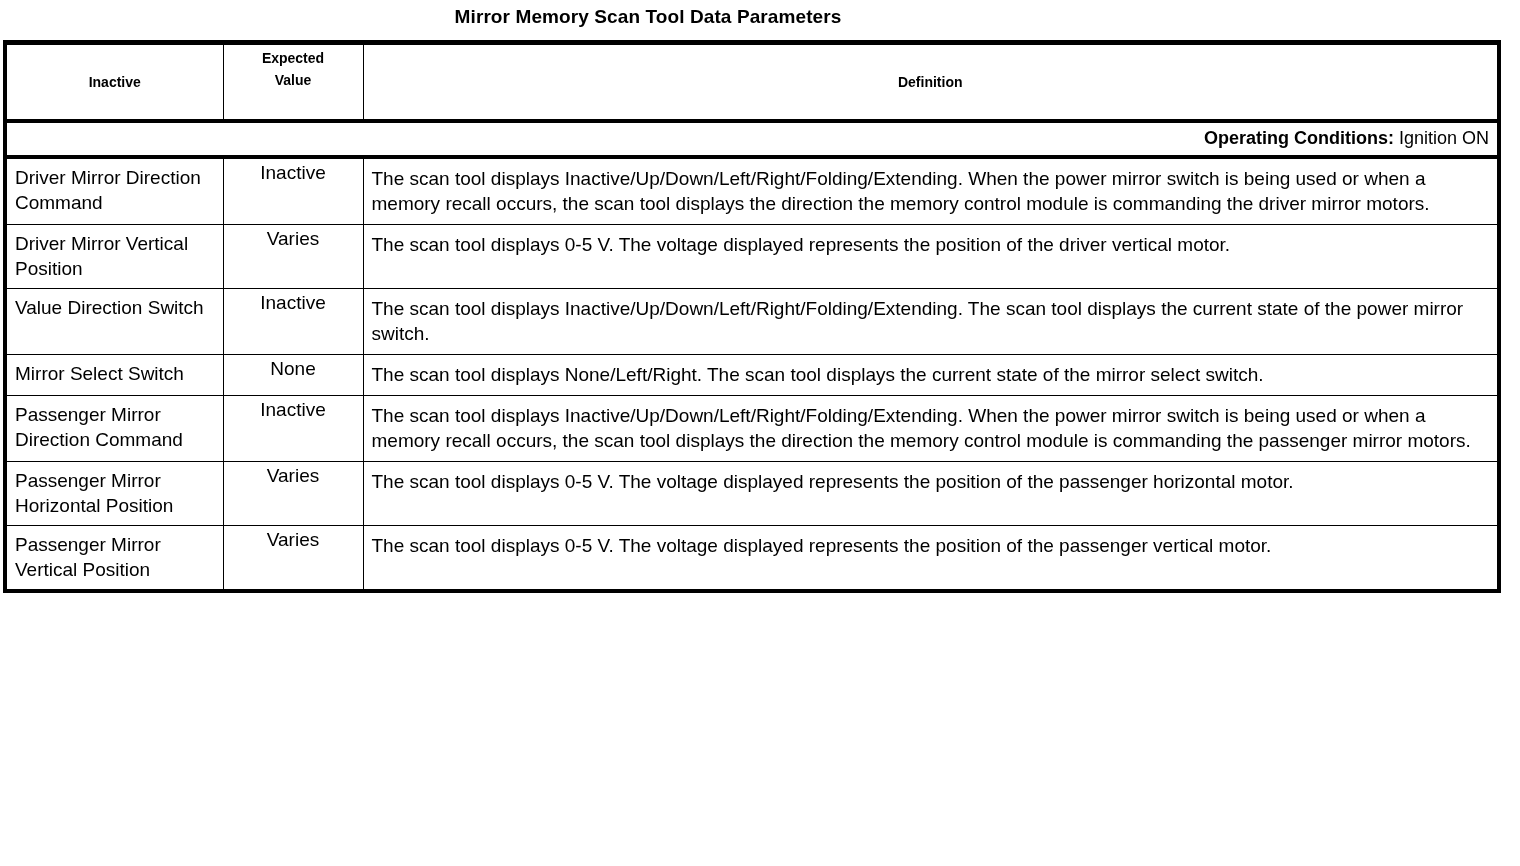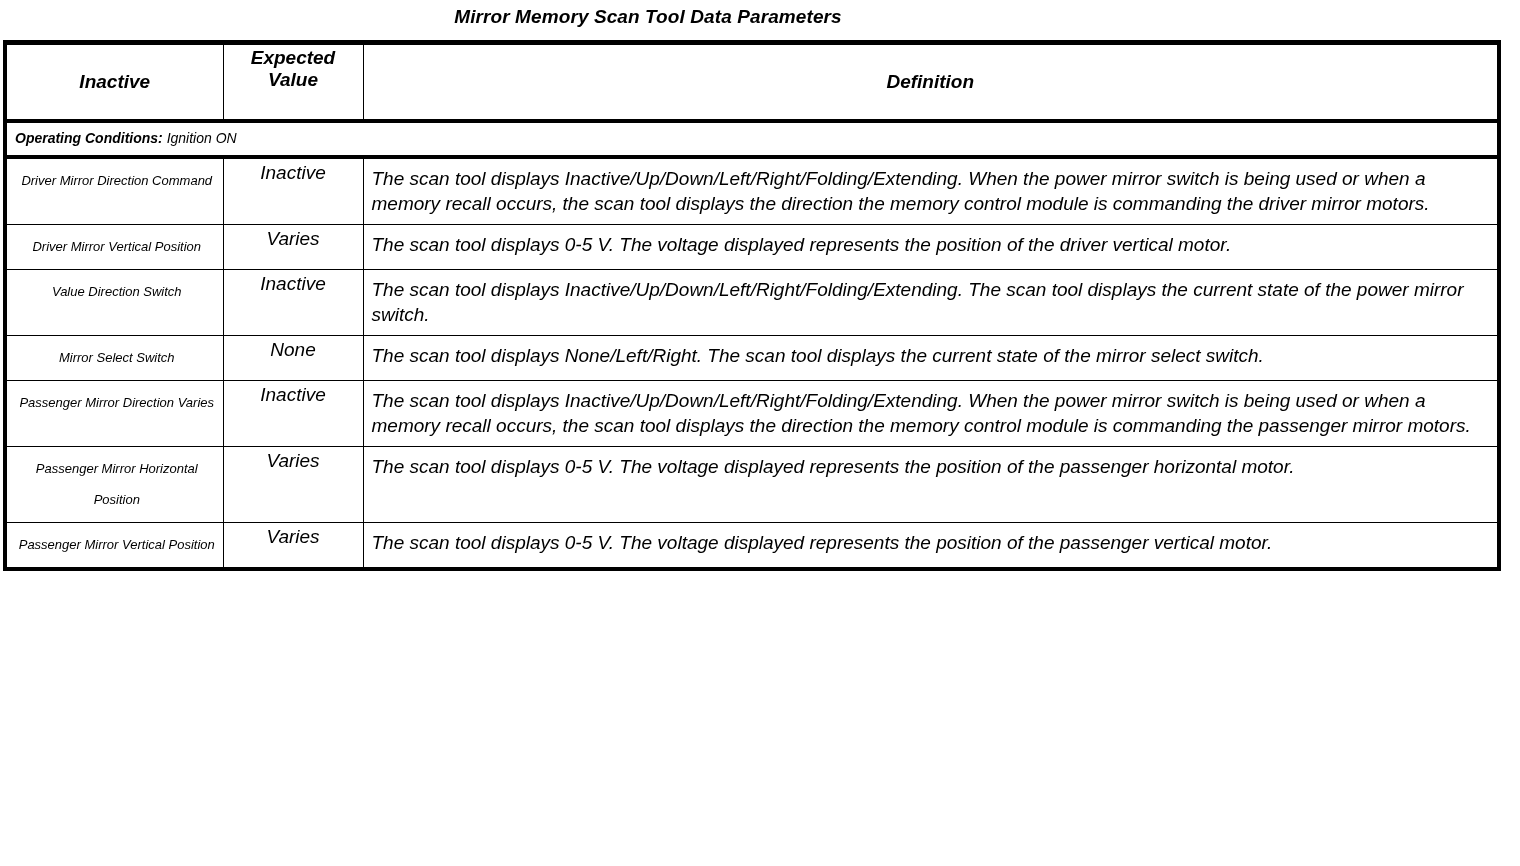--- a/index.html
+++ b/index.html
@@ -13,21 +13,20 @@
     height: 866px;
     font-family: "Liberation Sans", sans-serif;
     color: #000000;
     overflow: hidden;
   }
   .page {
     position: relative;
     width: 1296px;
     height: 866px;
     box-sizing: border-box;
-    font-style: italic;
   }
   .doc-title {
     text-align: center;
     font-size: 19px;
     font-weight: bold;
     line-height: 22px;
     padding-top: 6px;
     letter-spacing: 0.1px;
   }
   .table-wrap {
@@ -53,59 +52,59 @@
     padding: 0;
   }
   
   table.params tr > *:first-child { border-left: 0; }
   table.params tr > *:last-child  { border-right: 0; }
   table.params tr:first-child > * { border-top: 0; }
   table.params tr:last-child  > * { border-bottom: 0; }
 
   thead th {
     text-align: center;
-    font-size: 19px;
+    font-size: 14px;
     font-weight: bold;
     line-height: 22px;
     border-bottom: 4px solid #000 !important;
     height: 74px;
     vertical-align: middle;
   }
   th .hdr-inner {
     padding: 2px 6px;
   }
   th.hdr-param .hdr-inner,
   th.hdr-def .hdr-inner {
     padding-top: 26px;
   }
 
   tr.cond-row td {
     border-bottom: 4px solid #000 !important;
   }
   .cond-cell {
-    font-size: 14px;
+    font-size: 18px;
     line-height: 22px;
     padding: 4px 8px 6px 8px;
     white-space: nowrap;
+    text-align: right;
   }
   .cond-label {
     font-weight: bold;
   }
   .cond-value {
     font-weight: normal;
   }
 
   td.cell-param {
     vertical-align: top;
   }
   .param-text {
-    font-size: 13px;
-    line-height: 31px;
+    font-size: 19px;
+    line-height: 25px;
     padding: 6px 4px 7px 8px;
-    text-align: center;
   }
   td.cell-value {
     vertical-align: middle;
     text-align: center;
   }
   .value-text {
     font-size: 19px;
     line-height: 23px;
     padding: 2px 4px;
   }
@@ -203,21 +202,21 @@
           <td class="cell-value">
             <div class="value-text">None</div>
           </td>
           <td class="cell-def">
             <div class="def-text">The scan tool displays None/Left/Right. The scan tool displays the current state of the mirror select switch.</div>
           </td>
         </tr>
 
         <tr>
           <td class="cell-param">
-            <div class="param-text">Passenger Mirror Direction Varies</div>
+            <div class="param-text">Passenger Mirror Direction Command</div>
           </td>
           <td class="cell-value">
             <div class="value-text">Inactive</div>
           </td>
           <td class="cell-def">
             <div class="def-text">The scan tool displays Inactive/Up/Down/Left/Right/Folding/Extending. When the power mirror switch is being used or when a memory recall occurs, the scan tool displays the direction the memory control module is commanding the passenger mirror motors.</div>
           </td>
         </tr>
 
         <tr>

